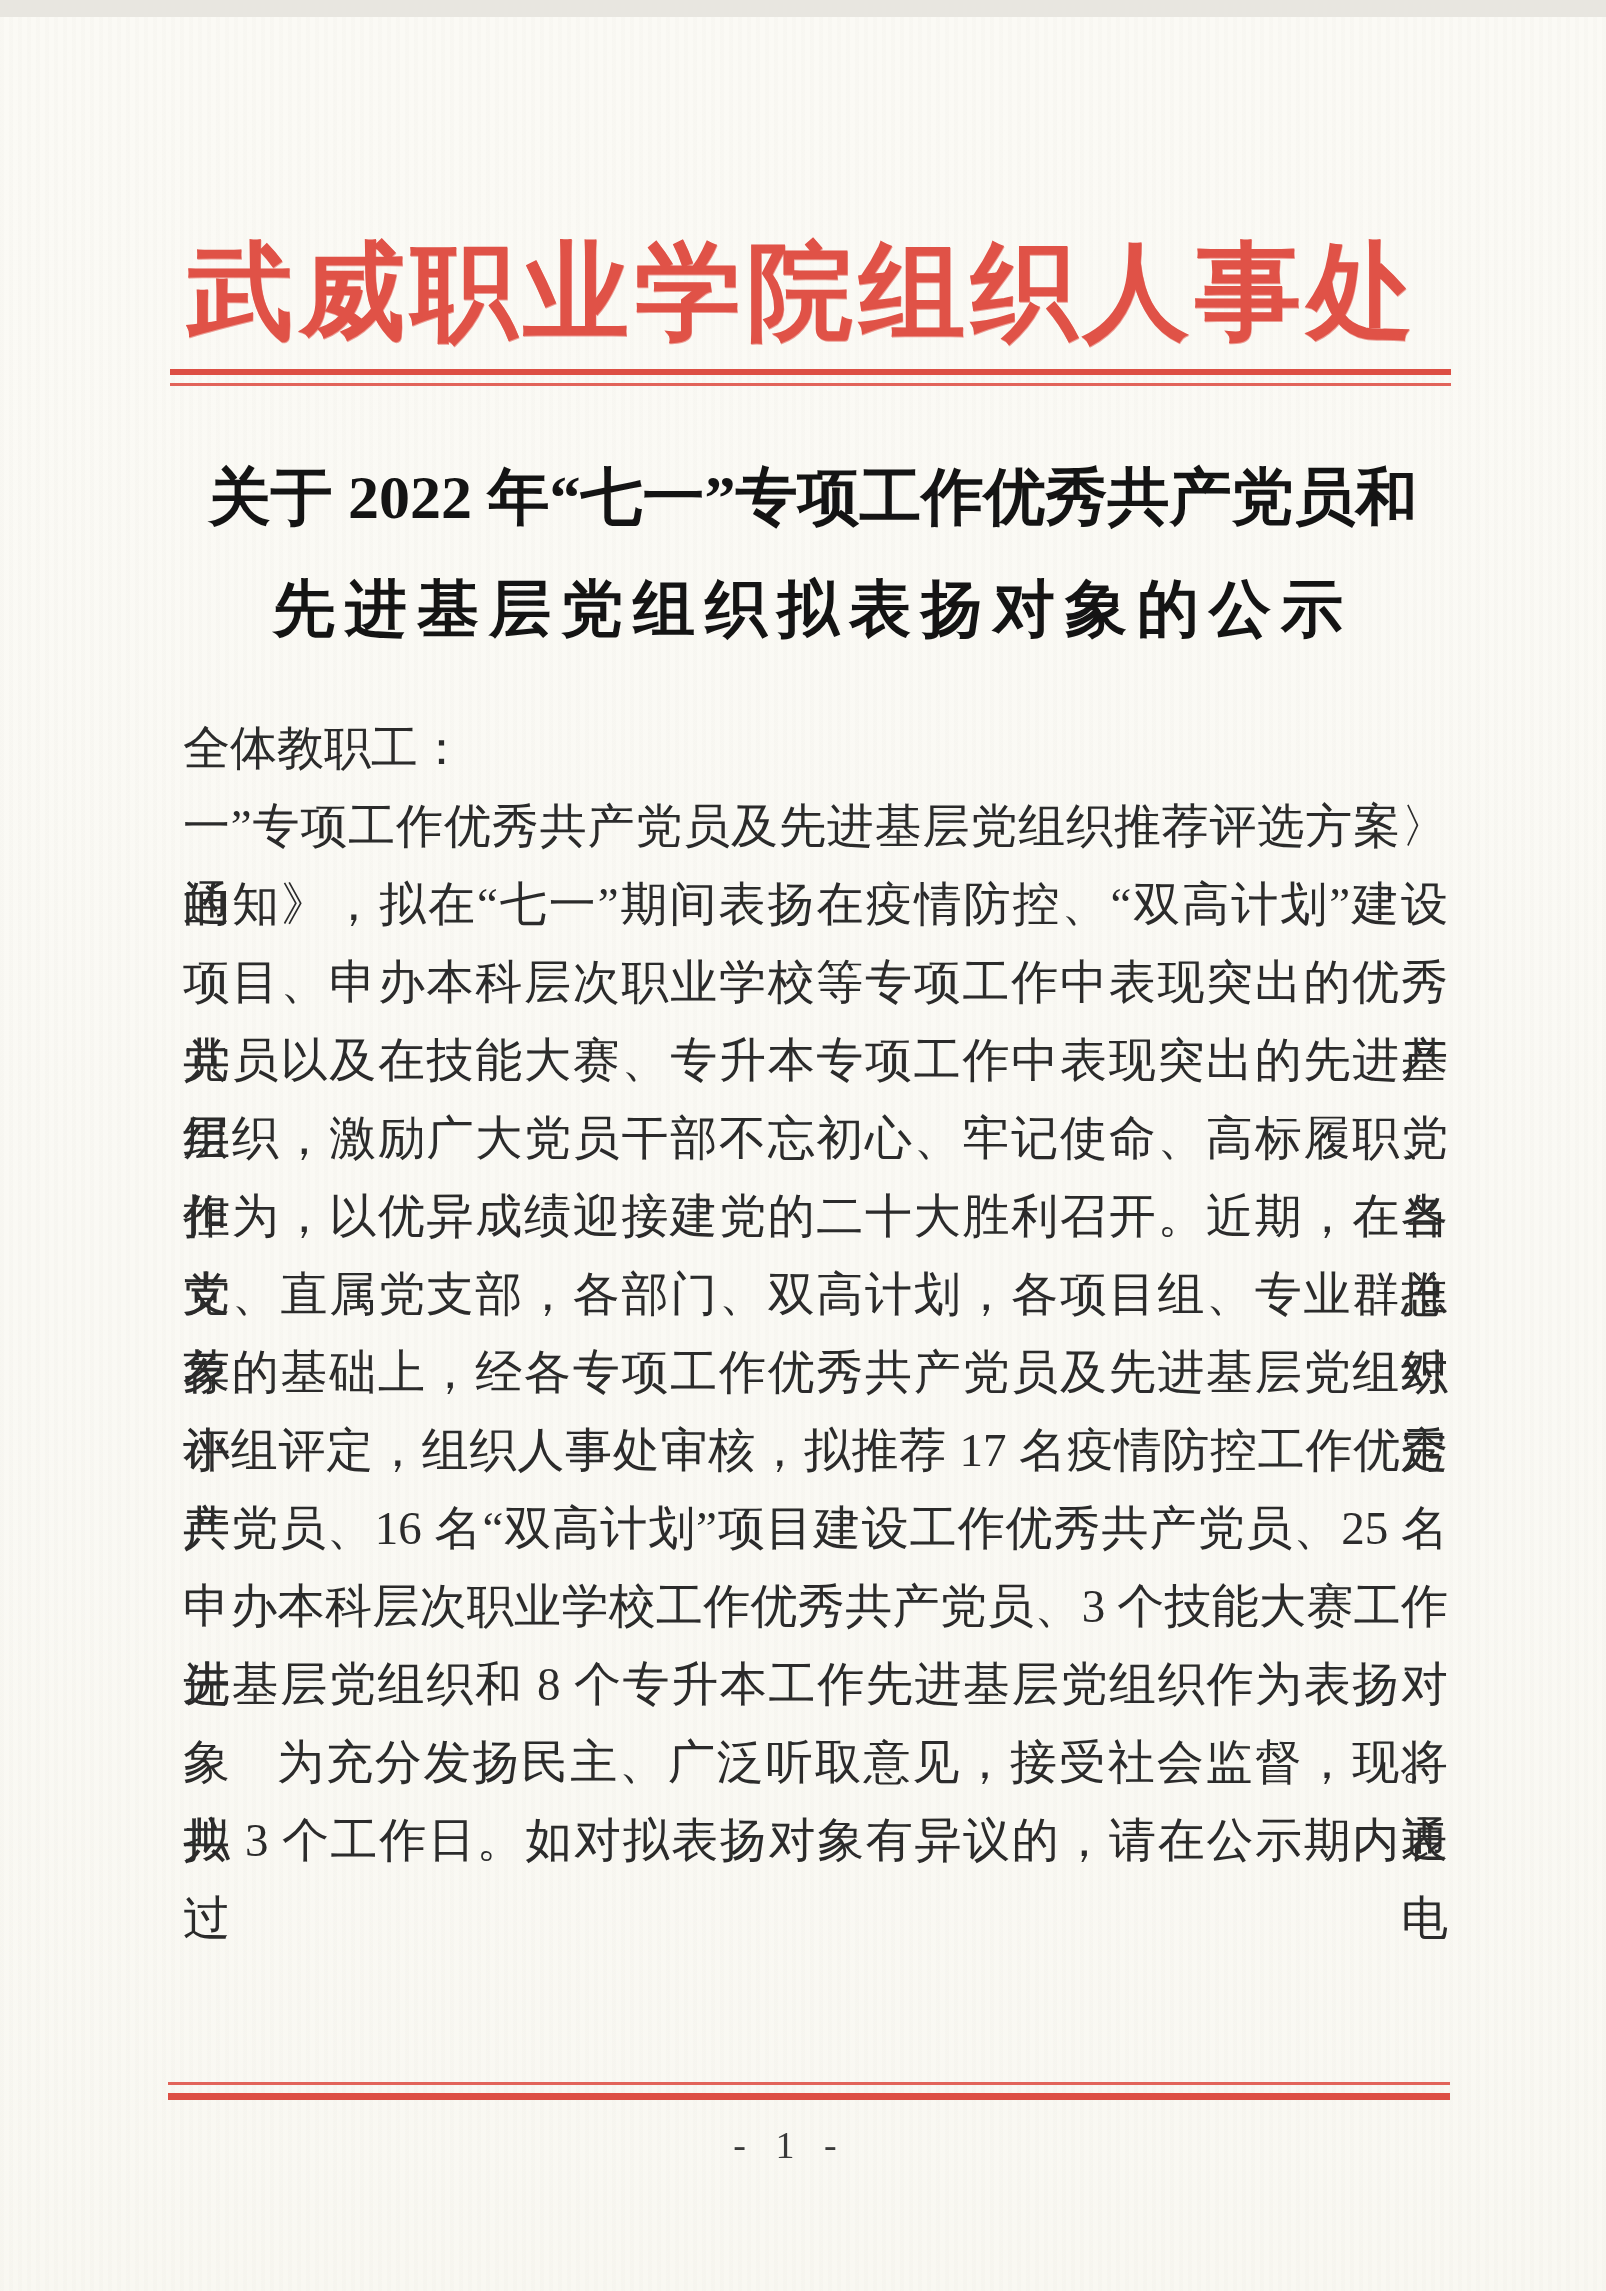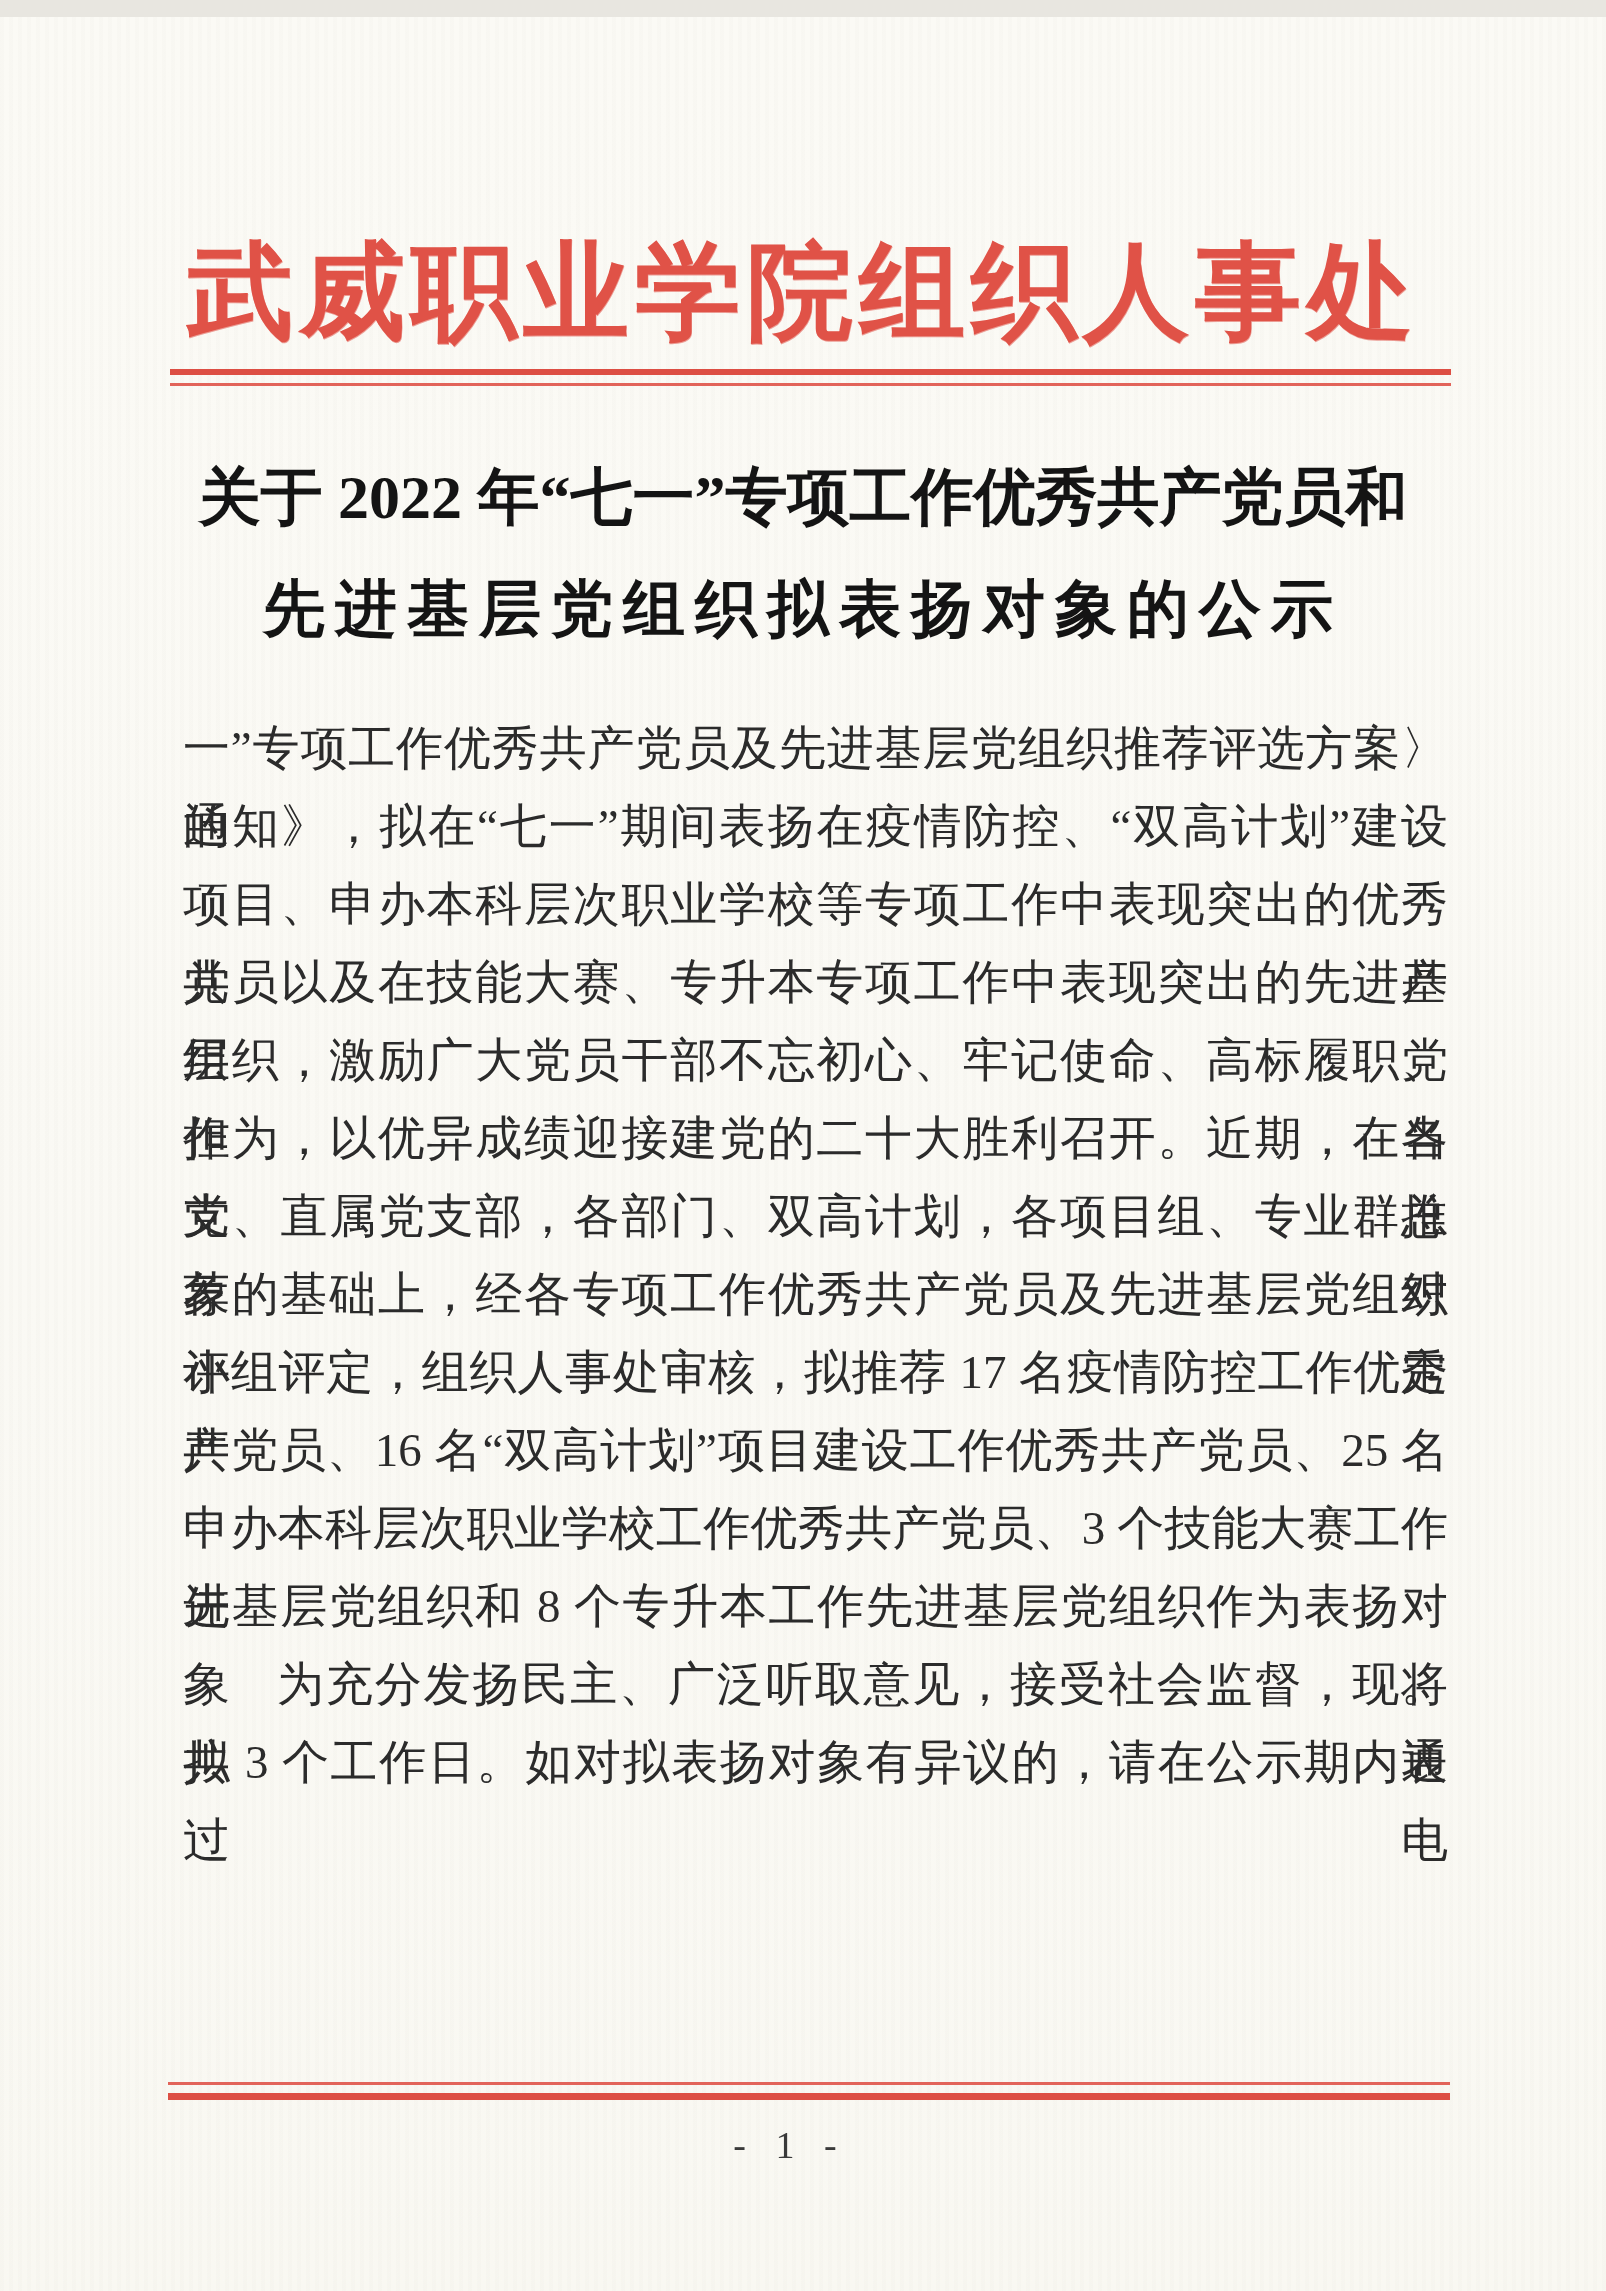--- a/index.html
+++ b/index.html
@@ -52,21 +52,21 @@
 
   .rule-bottom { top: 2065px; left: 168px; width: 1282px; }
   .rule-bottom .thin  { height: 3px; background: #e2645a; }
   .rule-bottom .gap   { height: 8px; }
   .rule-bottom .thick { height: 7px; background: #dd4f44; }
 
   
   .doc-title {
     position: absolute;
     top: 424px;
-    left: 90px;
+    left: 100px;
     width: 1426px;
     text-align: center;
     font-weight: bold;
     color: #141414;
     font-size: 62px;
     line-height: 112px;
     white-space: nowrap;
   }
   .doc-title .t2 {
     letter-spacing: 10px;
@@ -119,20 +119,21 @@
     <div class="gap"></div>
     <div class="bar thin"></div>
   </div>
 
   <div class="doc-title">
     <div class="t1">关于 2022 年“七一”专项工作优秀共产党员和</div>
     <div class="t2">先进基层党组织拟表扬对象的公示</div>
   </div>
 
   <div class="doc-body">
+      <div class="line">全体教职工：</div>
       <div class="line justify">一”专项工作优秀共产党员及先进基层党组织推荐评选方案〉的</div>
       <div class="line justify">通知》，拟在“七一”期间表扬在疫情防控、“双高计划”建设</div>
       <div class="line justify">项目、申办本科层次职业学校等专项工作中表现突出的优秀共产</div>
       <div class="line justify">党员以及在技能大赛、专升本专项工作中表现突出的先进基层党</div>
       <div class="line justify">组织，激励广大党员干部不忘初心、牢记使命、高标履职、担当</div>
       <div class="line justify">作为，以优异成绩迎接建党的二十大胜利召开。近期，在各党总</div>
       <div class="line justify">支、直属党支部，各部门、双高计划，各项目组、专业群推荐对</div>
       <div class="line justify">象的基础上，经各专项工作优秀共产党员及先进基层党组织评定</div>
       <div class="line justify">小组评定，组织人事处审核，拟推荐 17 名疫情防控工作优秀共</div>
       <div class="line justify">产党员、16 名“双高计划”项目建设工作优秀共产党员、25 名</div>

